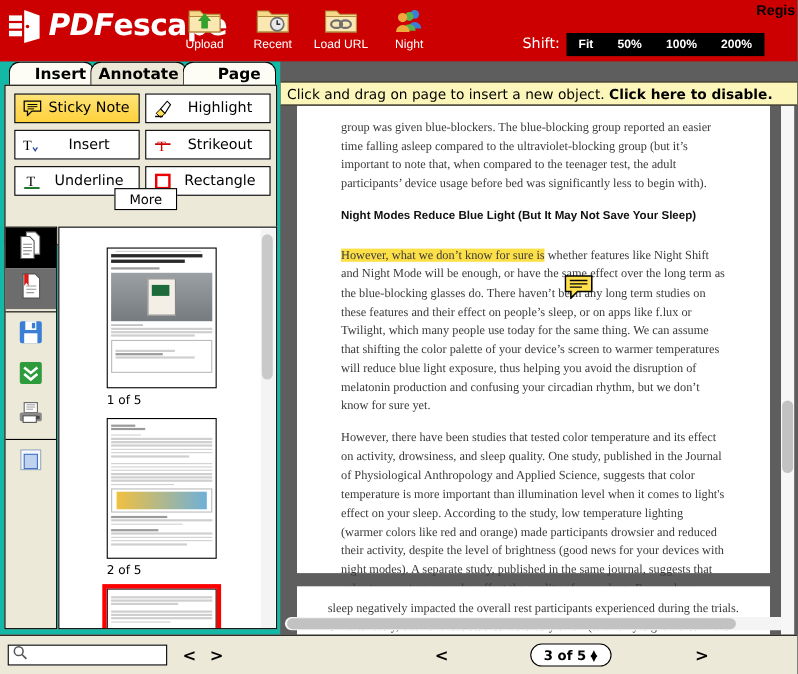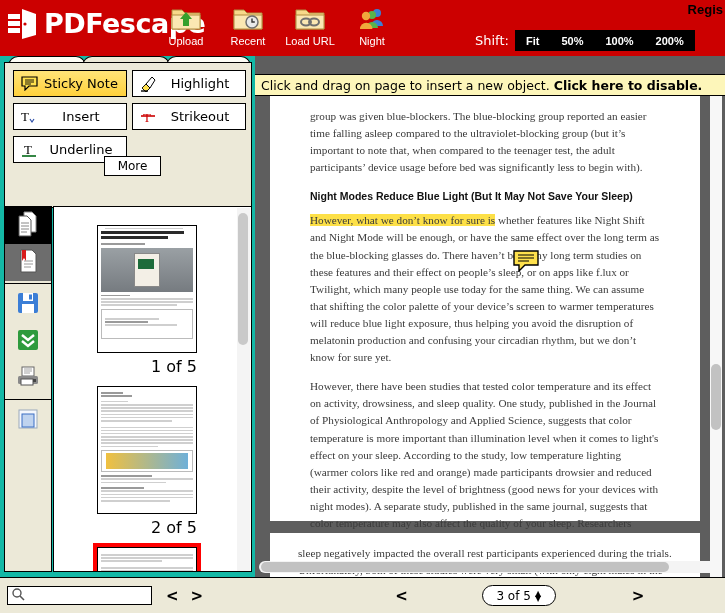--- a/index.html
+++ b/index.html
@@ -14,21 +14,21 @@
   
   .header {
     position: absolute; left: 0; top: 0; width: 725px; height: 56px;
     background: #cc0000;
     overflow: hidden;
   }
   .logo { position: absolute; left: 8px; top: 8px; display: flex; align-items: center; }
   .logo-mark { width: 30px; height: 32px; position: relative; margin-right: 6px; }
   .logo-text { color: #fff; font-size: 27px; font-weight: bold; letter-spacing: -0.5px;
                font-family: "DejaVu Sans", sans-serif; line-height: 30px; }
-  .logo-text .lt-dark { color: #ffffff; }
+  .logo-text .lt-dark { color: #ffffff; font-style: italic; }
   .logo-text .lt-esc { color: #ffffff; font-weight: bold; }
 
   .tools { position: absolute; left: 155px; top: 3px; display: flex; }
   .tool-btn {
     width: 62px; text-align: center; color: #fff; font-size: 11px;
     cursor: pointer; padding-top: 2px;
   }
   .tool-ico { height: 28px; margin-bottom: 2px; display:flex; align-items:center; justify-content:center; }
   .tool-lbl { display: block; font-size: 11px; color: #fff; }
 
@@ -48,21 +48,21 @@
     height: 22px; background: #fdfdf5; border: 1px solid #000; border-bottom: none;
     border-radius: 10px 10px 0 0; font-size: 14px; font-weight: bold; color: #000;
     display: flex; align-items: center; justify-content: center; cursor: pointer;
     font-family: "DejaVu Sans", sans-serif;
   }
   .tab-insert { width: 78px; margin-left: 8px; padding-left:16px;}
   .tab-annotate { width: 88px; margin-left: -4px; background: #ece9d8; }
   .tab-page { width: 85px; margin-left: -4px; padding-left:18px;}
 
   .toolpanel {
-    position: absolute; left: 4px; top: 6px; width: 248px; height: 146px;
+    position: absolute; left: 4px; top: 21px; width: 248px; height: 146px;
     background: #ece9d8; border: 1px solid #000;
   }
   .toolgrid { position: absolute; left: 8px; top: 7px; display: grid;
               grid-template-columns: 114px 114px; gap: 6px 5px; }
   .tbtn {
     height: 27px; background: #fff; border: 1px solid #000;
     display: flex; align-items: center; font-size: 13px;
     cursor: pointer; font-family: "DejaVu Sans", sans-serif;
   }
   .tbtn.active { background: linear-gradient(#ffe478,#ffd13c); }
@@ -91,21 +91,21 @@
     position: absolute; left: 53px; top: 150px; width: 199px; height: 366px;
     background: #fff; border: 1px solid #000; overflow: hidden;
   }
   .thumb-wrap { position:absolute; left:0; top:0; width: 186px; }
   .thumb { width: 100px; margin: 0 auto; }
   .thumb-page {
     width: 100px; height: 128px; background: #fff; border: 1px solid #000;
     margin: 0 auto; position: relative; overflow: hidden;
   }
   .thumb-sel { outline: 4px solid #ff0000; }
-  .thumb-cap { text-align: right; font-size: 16px; margin: 4px 0 10px; font-family: "DejaVu Sans", sans-serif; }
+  .thumb-cap { text-align: left; font-size: 11px; margin: 4px 0 10px; font-family: "DejaVu Sans", sans-serif; }
   .tline { height: 1.6px; background: #cfcfcf; margin: 1.6px 3px; }
   .tline.dk { background: #9a9a9a; }
   .tline.hd { height: 3px; background: #333; margin: 2px 3px; }
   .thumb-img { height: 44px; background: linear-gradient(#9aa0a4,#767b80); margin: 3px 3px; position: relative; }
   .thumb-tab { position:absolute; left:36%; top:12%; width: 26px; height: 34px; background:#f3efe6; border:1px solid #888;}
   .thumb-green { position:absolute; left:40%; top:25%; width:16px;height:10px;background:#1d6b3a;}
   .thumb-box { border: 1px solid #bbb; margin: 3px; height: 30px; }
   .thumb-imgsm { height: 16px; background: linear-gradient(90deg,#f0c040,#6fb0d8); margin: 2px 4px; }
 
   .tscroll-track {
@@ -129,21 +129,21 @@
   }
   .notice b { margin-left: 4px; }
 
   .page {
     position: absolute; background: #fff; left: 15px; width: 430px;
     font-family: "Liberation Serif", serif; color: #3a3a3a;
   }
   .page1 { top: 40px; height: 425px; padding: 0 40px; }
   .page2 { top: 477px; height: 78px; padding: 0 28px; }
   .p { font-size: 11.2px; line-height: 17.1px; margin-bottom: 12px; }
-  .p-head { font-size: 10.5px; font-weight: bold; color: #111; margin: 14px 0 10px;
+  .p-head { font-size: 10.5px; font-weight: bold; color: #111; margin: 14px 0 22px;
             font-family: "Liberation Sans", sans-serif; }
   .hl { background: #fde047; }
   .note-cursor {
     position: absolute; left: 258px; top: 194px; width: 27px; height: 22px; z-index: 6;
   }
 
   .hscroll {
     position: absolute; left: 4px; bottom: 4px; width: 460px; height: 12px;
     background: #f4f4f4; border-radius:6px;
   }
@@ -310,20 +310,28 @@
       <div class="tbtn">
         <span class="tbtn-ico">
           <svg width="18" height="16" viewBox="0 0 18 16">
             <text x="4" y="12" font-family="Liberation Serif, serif" font-size="13" fill="#000">T</text>
             <path d="M2 14 h14" stroke="#1f7a30" stroke-width="1.8"></path>
           </svg>
         </span>
         <span class="tbtn-lbl">Underline</span>
       </div>
 
+      <div class="tbtn">
+        <span class="tbtn-ico">
+          <svg width="16" height="16" viewBox="0 0 16 16">
+            <rect x="2" y="2" width="12" height="12" fill="none" stroke="#ee0000" stroke-width="2.2"></rect>
+          </svg>
+        </span>
+        <span class="tbtn-lbl">Rectangle</span>
+      </div>
     </div>
 
     <div class="more-btn">More</div>
   </div>
 
   <div class="icostrip">
     <div class="ico-item sel-dark">
       <span>
         <svg width="24" height="26" viewBox="0 0 24 26">
           <path d="M8 1 h8 l4 4 v16 h-12 z" fill="#fff" stroke="#888"></path>
@@ -506,21 +514,21 @@
         <path d="M9 9 l4 4" stroke="#555" stroke-width="1.6"></path>
       </svg>
     </span>
     <input class="search-inp" value="" placeholder="" style="">
   </div>
   <span class="arrow-btn" style="margin-left:8px;">&lt;</span>
   <span class="arrow-btn">&gt;</span>
 
   <span class="arrow-btn" style="margin-left:180px;">&lt;</span>
 
-  <div class="pagebox" style="margin-left:68px;">
+  <div class="pagebox" style="margin-left:68px;font-weight:bold;">
     <span>3 of 5</span>
     <span class="spinner">
       <span>▲</span>
         <span>▼</span>
     </span>
   </div>
 
   <span class="arrow-btn" style="margin-left:70px;">&gt;</span>
 </div>
 

